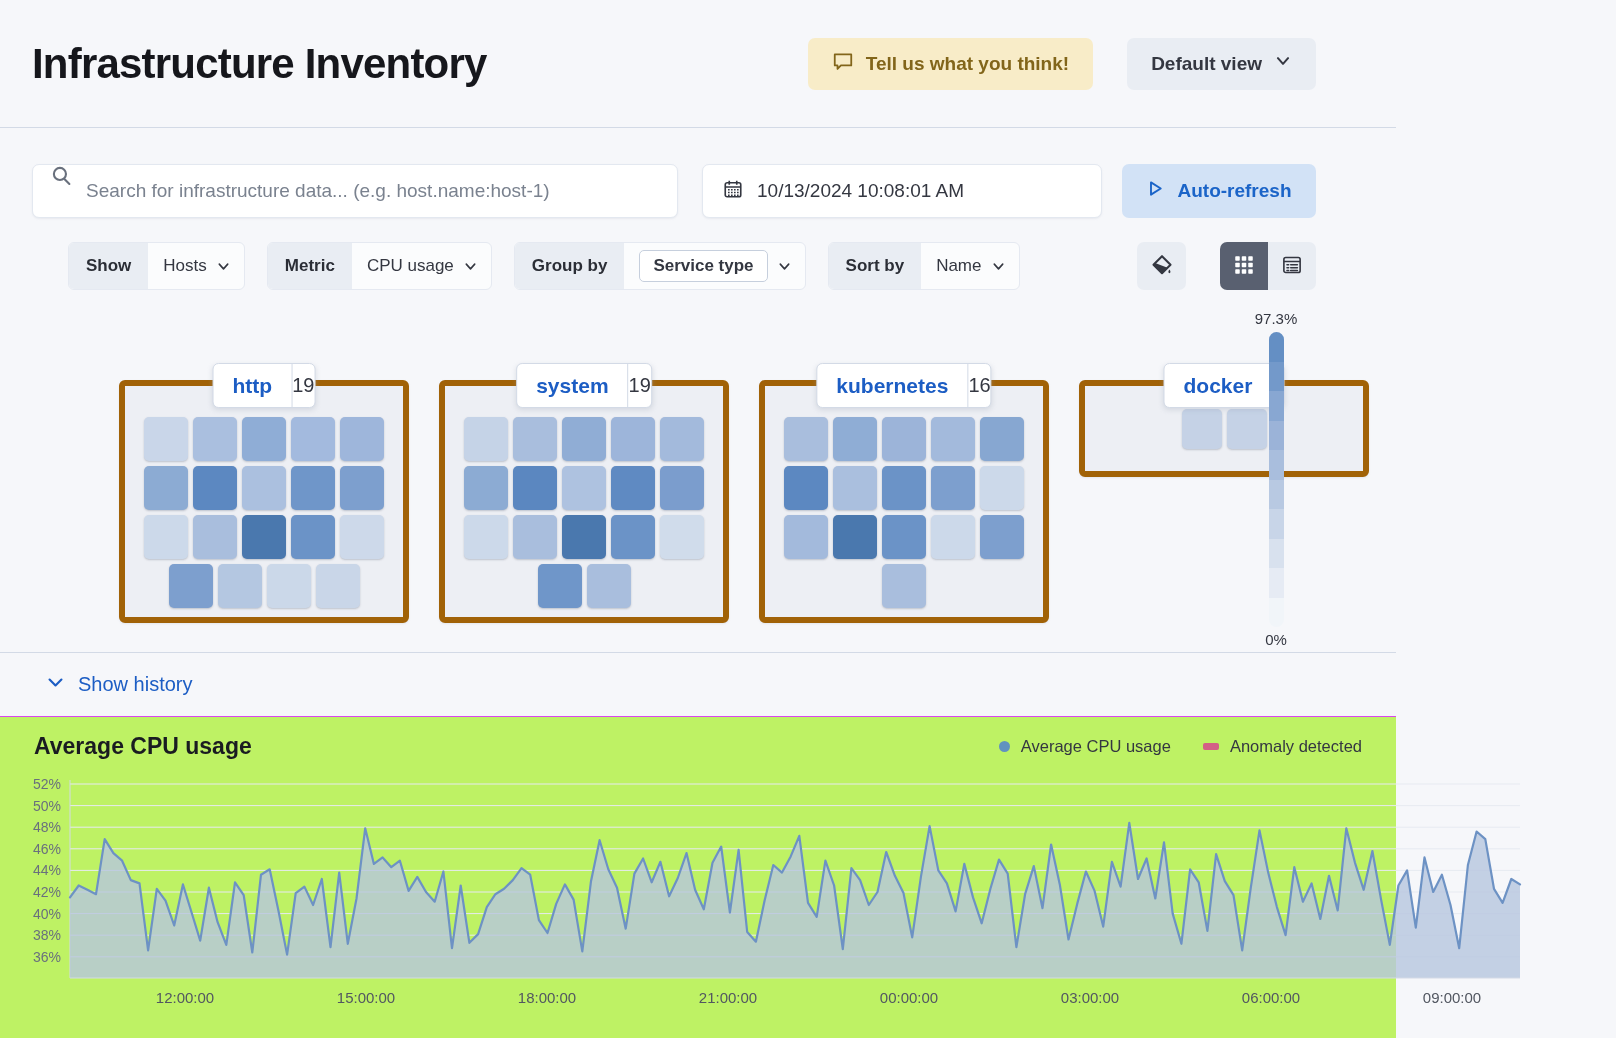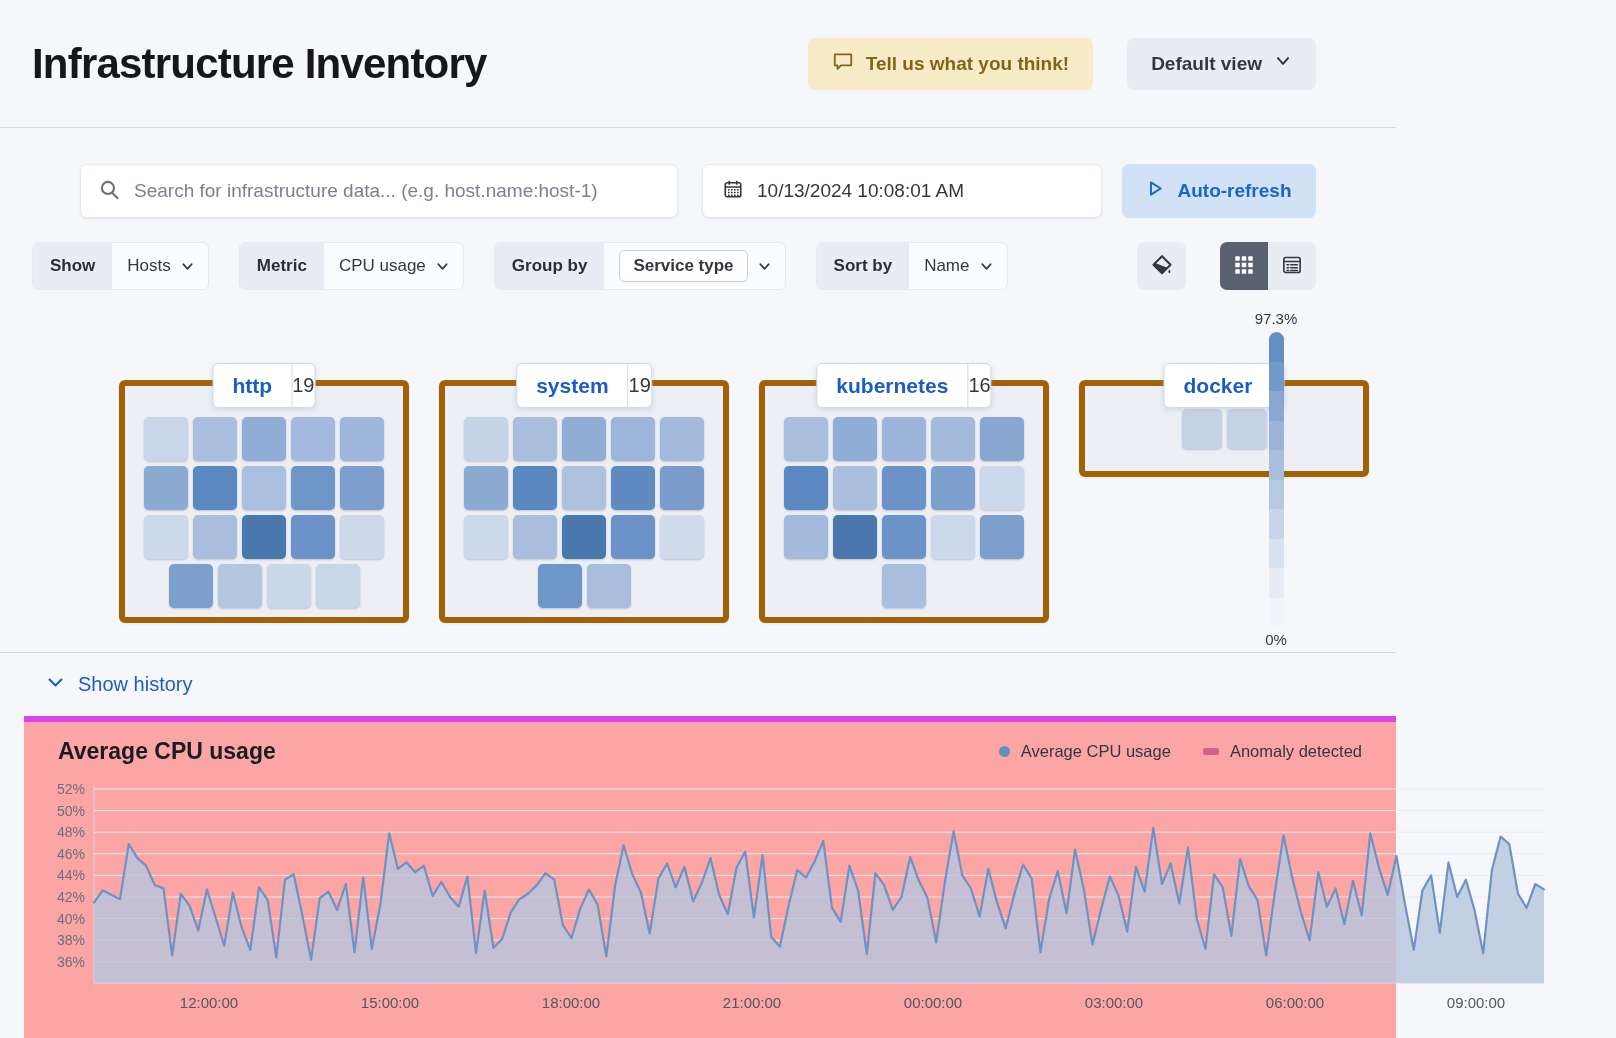--- a/index.html
+++ b/index.html
@@ -13,33 +13,33 @@
   .page-title { font-size:42px; font-weight:800; letter-spacing:-0.8px; color:#16171c; }
   .header-right { margin-left:auto; display:flex; gap:34px; align-items:center; }
   .btn { display:inline-flex; align-items:center; gap:12px; border:none; cursor:pointer;
          border-radius:7px; font-family:inherit; font-size:19px; height:52px; padding:0 24px; }
   .btn-feedback { background:#f8ecc8; color:#82651a; font-weight:600; }
   .btn-view { background:#e9edf3; color:#343741; font-weight:600; }
 
   
   .toolbar { display:flex; align-items:center; margin-top:36px; padding:0 80px 0 32px; }
   .search-box { flex:1; height:54px; background:#fff; border:1px solid #e3e8f0; border-radius:7px;
-                display:flex; align-items:center; padding:0 18px; gap:14px;
-                box-shadow:0 1px 2px rgba(152,162,179,.15);margin-left:48px; }
+                display:flex; padding:0 18px; gap:14px;
+                box-shadow:0 1px 2px rgba(152,162,179,.15); }
   .search-box input { border:none; outline:none; flex:1; font-size:19px; font-family:inherit;
                       background:transparent; color:#343741; }
   .search-box input::placeholder { color:#7a828f; }
   .date-box { width:400px; margin-left:24px; height:54px; background:#fff; border:1px solid #e3e8f0;
               border-radius:7px; display:flex; align-items:center; padding:0 20px; gap:14px;
               font-size:19px; color:#343741; cursor:pointer; box-shadow:0 1px 2px rgba(152,162,179,.15); }
   .btn-refresh { width:194px; margin-left:20px; height:54px; background:#d2e2f6; color:#1b64c8;
                  font-weight:700; justify-content:center; }
 
   
-  .filters { display:flex; align-items:center; margin-top:24px; padding:0 80px 0 32px; gap:30px; }
+  .filters { display:flex; align-items:center; margin-top:24px; padding:0 80px 0 32px; gap:22px;margin-left:36px; }
   .fcontrol { display:inline-flex; align-items:stretch; background:#fbfcfd; border:1px solid #e5e9f1;
               border-radius:6px; overflow:hidden; height:48px; cursor:pointer; }
   .fcontrol .flabel { background:#e9edf3; font-weight:700; font-size:17px; display:flex;
                       align-items:center; padding:0 17px; color:#2b2e36; }
   .fcontrol .fvalue { display:flex; align-items:center; gap:9px; padding:0 13px 0 15px;
                       font-size:17px; color:#343741; }
   .fvalue .pill { border:1px solid #c6cfdd; background:#fff; border-radius:5px; padding:5px 13px;
                   font-weight:600; }
   .filters-right { margin-left:auto; display:flex; align-items:center; gap:34px; }
   .icon-btn { width:49px; height:48px; border:none; border-radius:7px; background:#e9edf3;
@@ -75,21 +75,21 @@
   .sbar { width:15px; height:295px; border-radius:8px; overflow:hidden; display:flex;
           flex-direction:column; margin:5px 0 4px; }
   .sbar div { flex:1; }
 
   
   .history { height:64px; flex:0 0 64px; border-top:1px solid #d3dae6; display:flex;
              align-items:center; gap:13px; padding-left:46px; color:#1c5dc4; cursor:pointer; }
   .history .hlabel { font-size:20px; font-weight:500; }
 
   
-  .chart-panel { flex:1; border-top:6px solid #d946ef; background:#fca5a5;margin-left:24px; }
+  .chart-panel { flex:1; border-top:1px solid #d946ef; background:#bef264; }
   .chart-head { display:flex; align-items:center; padding:16px 34px 0 34px; }
   .chart-title { font-size:23px; font-weight:700; color:#1a1c21; }
   .chart-legend { margin-left:auto; display:flex; gap:32px; align-items:center; }
   .cl-item { display:flex; align-items:center; gap:11px; font-size:16.5px; color:#343741; cursor:pointer; }
   .cl-swatch-dot { width:11px; height:11px; border-radius:50%; }
   .cl-swatch-dash { width:16px; height:7px; border-radius:2px; }
   .chart-wrap { margin:12px 30px 0; height:238px; position:relative; }
   .chart-wrap svg { display:block; }
 </style>
 </head>

